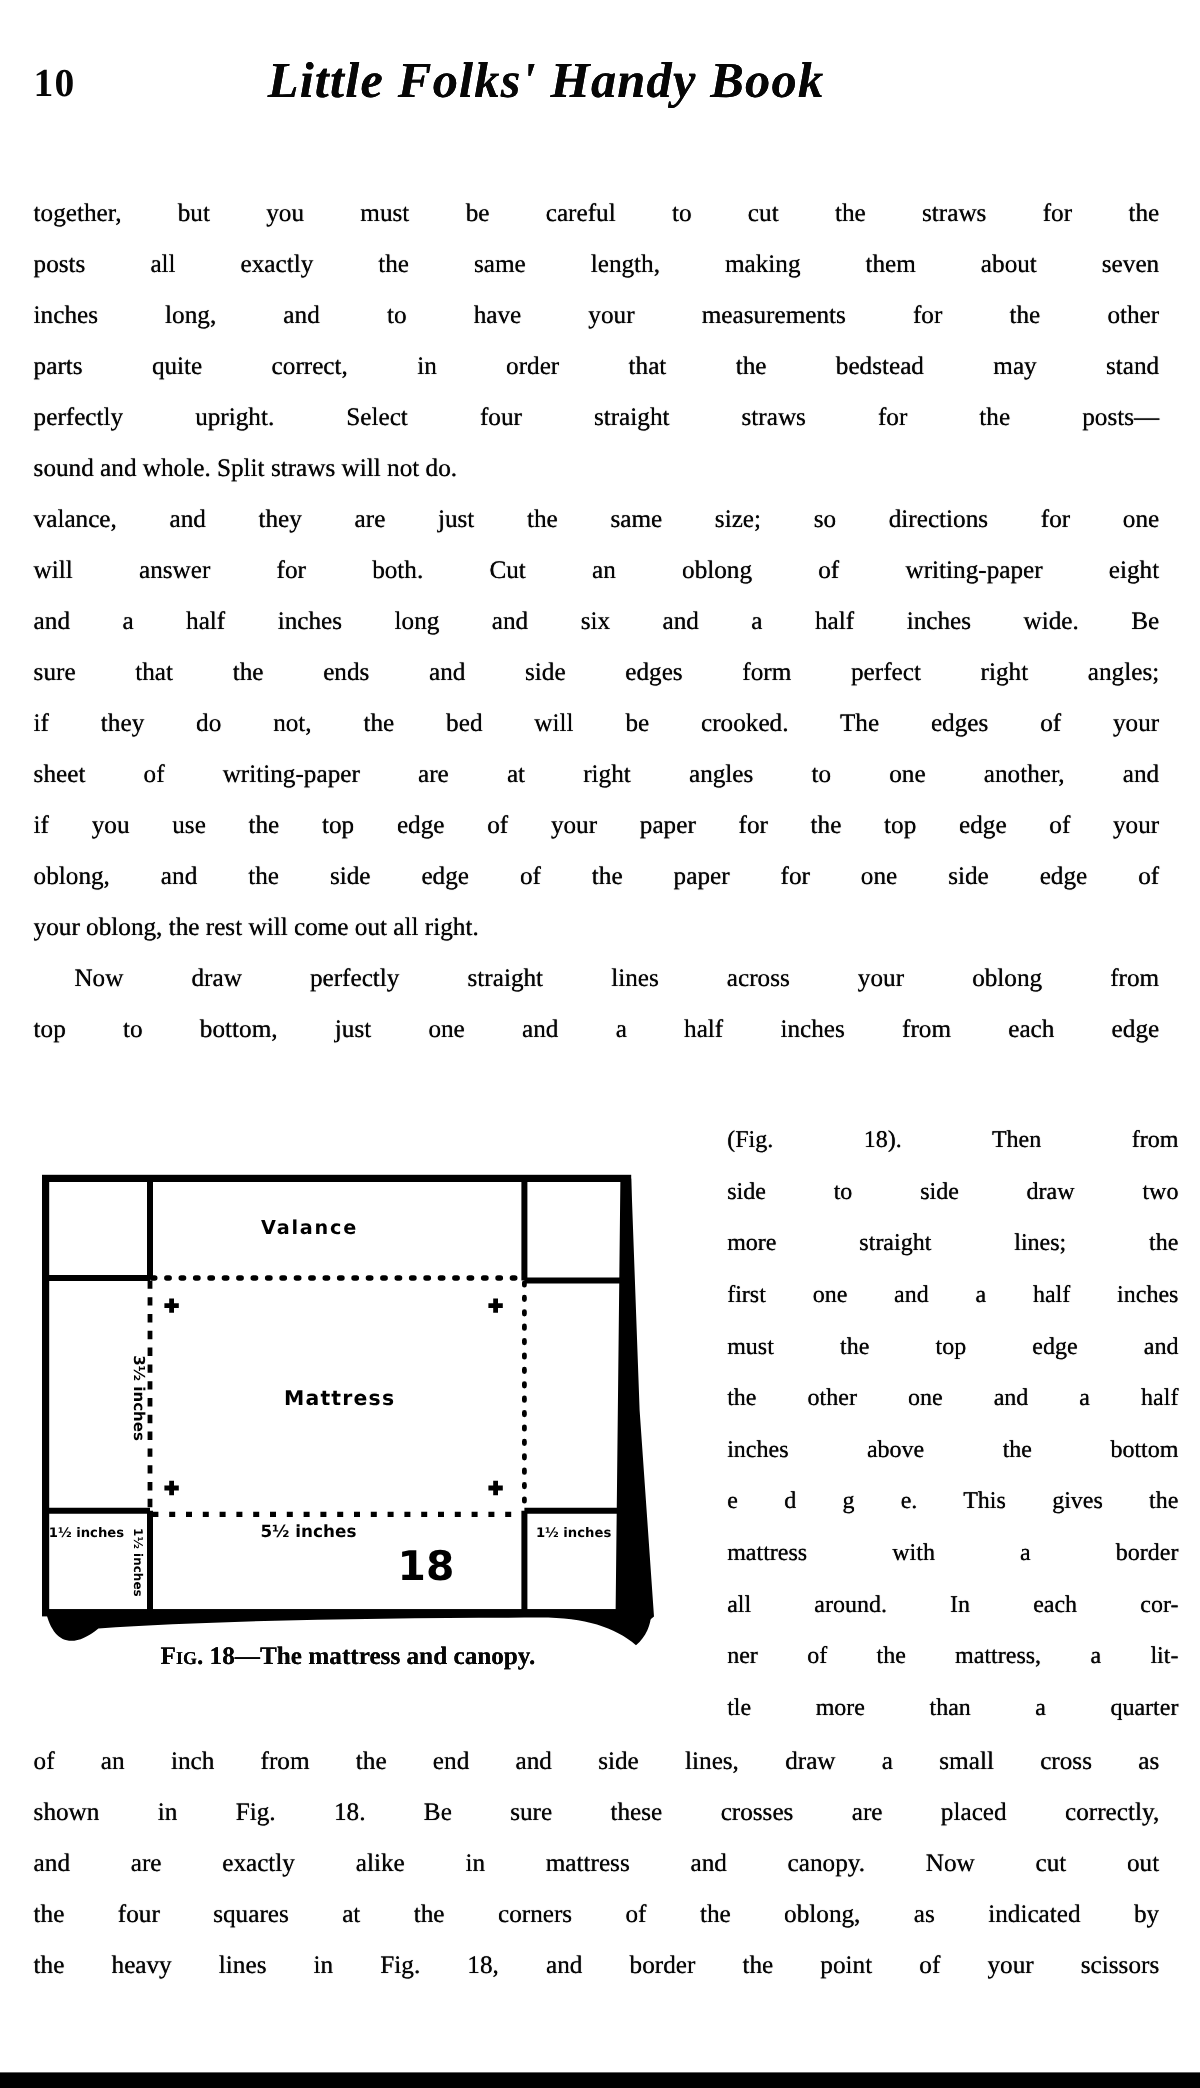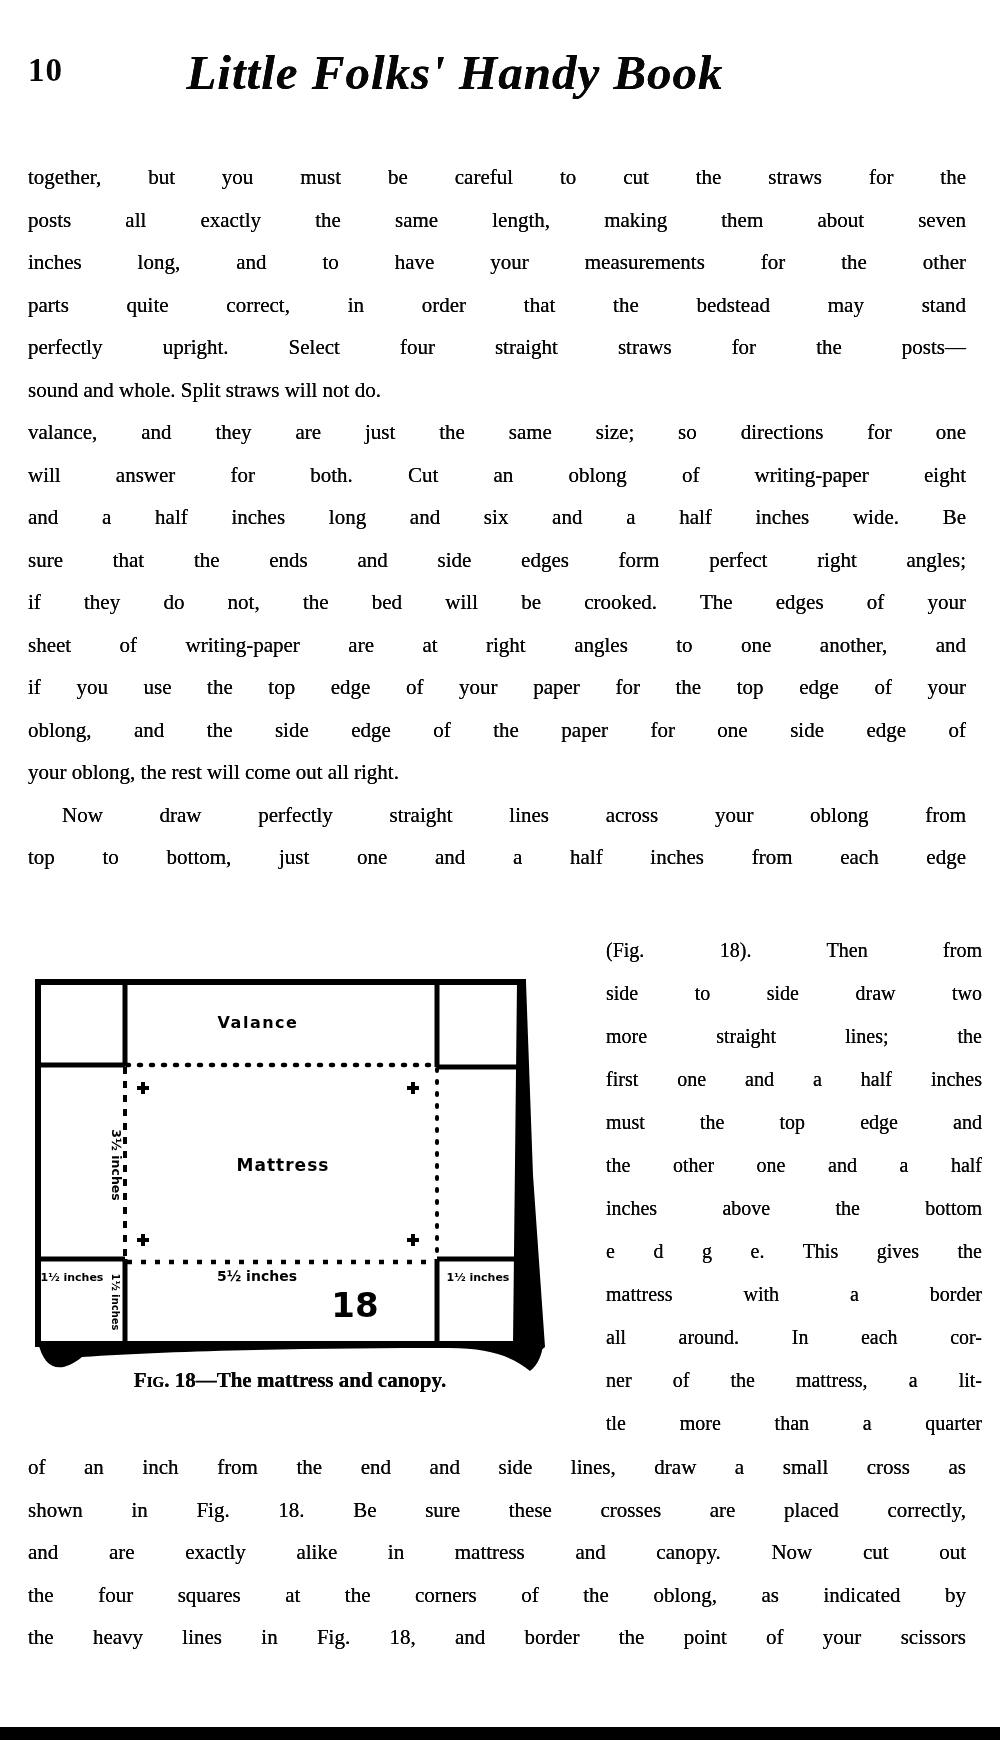--- a/index.html
+++ b/index.html
@@ -12,21 +12,21 @@
     color:#060606;
   }
   
   #page-number{
     position:absolute;left:28px;top:52px;
     font-size:33px;font-weight:bold;letter-spacing:1px;
   }
   #book-title{
     position:absolute;left:130px;top:44px;width:650px;
     text-align:center;
-    font-size:49px;font-style:italic;font-weight:bold;
+    font-size:42px;font-style:italic;font-weight:bold;
     letter-spacing:1px;
     text-shadow:0 0 0.5px #000;
   }
   
   .tblock{position:absolute;font-size:21px;line-height:42.5px;
     text-shadow:0 0 0.6px #000;}
   #top-block{left:28px;top:156px;width:938px;}
   #right-block{left:606px;top:929px;width:376px;line-height:43px;font-size:20px;}
   #bottom-block{left:28px;top:1446px;width:938px;}
   .tline{text-align:justify;text-align-last:justify;white-space:normal;}

